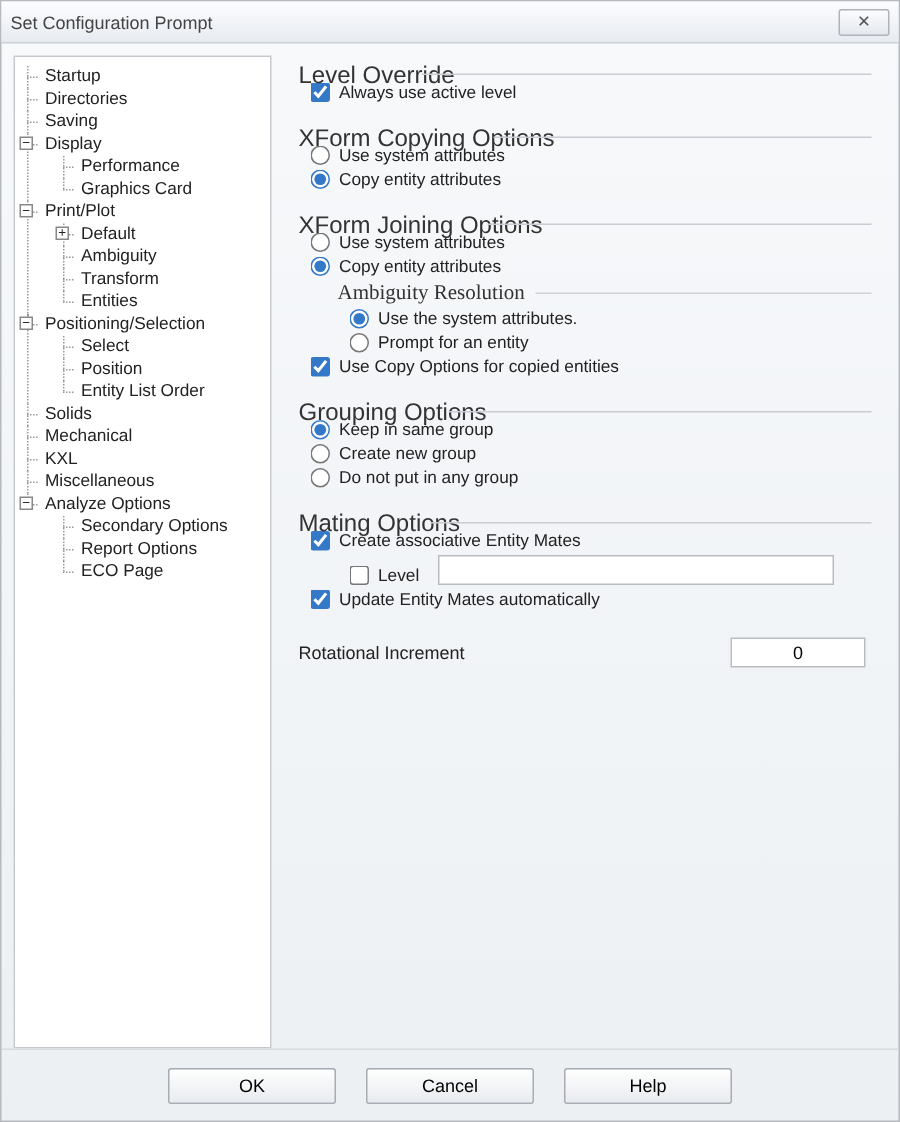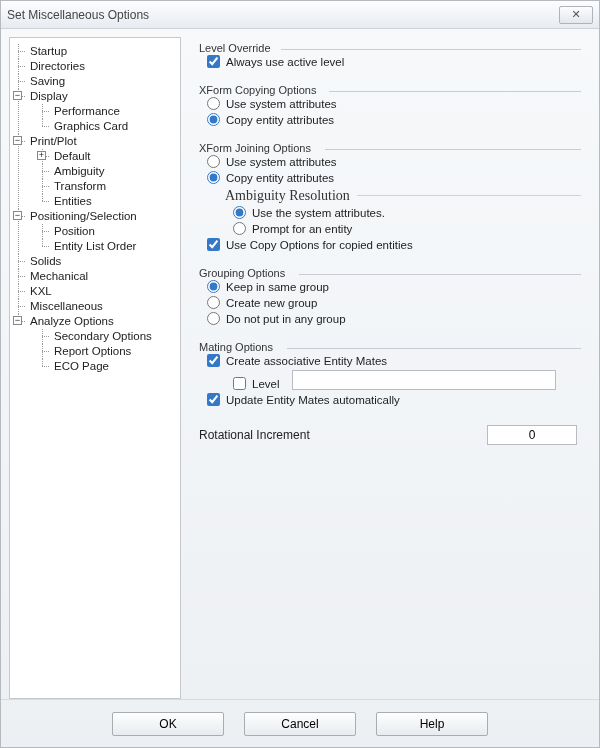--- a/index.html
+++ b/index.html
@@ -93,21 +93,21 @@
     overflow: hidden;
   }
   .group {
     position: relative;
     margin: 4px 0 8px 0;
     padding: 10px 8px 6px 8px;
   }
   .group > .legend {
     position: absolute;
     top: -1px; left: 4px;
-    font-size: 11px;
+    font-size: 16px;
     background: transparent;
     color: #333;
     padding-right: 6px;
   }
   .group > .rule {
     position: absolute;
     top: 6px;
     right: 0;
     height: 1px;
     background: #c9ccd2;
@@ -168,21 +168,21 @@
     border-radius: 2px;
     font-size: 12px;
     cursor: default;
   }
 </style>
 </head>
 <body>
 
 <div class="window">
   <div class="titlebar">
-    <span class="title">Set Miscellaneous Options</span>
+    <span class="title">Set Configuration Prompt</span>
     <div class="close-btn">
       <span>✕</span>
     </div>
   </div>
 
   <div class="body">
     <div class="tree-pane tree">
       <ul id="tree-root">
           <li><span class="label">Startup</span></li>
           <li><span class="label">Directories</span></li>
@@ -191,20 +191,21 @@
               <li><span class="label">Performance</span></li>
               <li><span class="label">Graphics Card</span></li>
             </ul></li>
           <li><span class="expander">−</span><span class="label">Print/Plot</span><ul>
               <li><span class="expander">+</span><span class="label">Default</span></li>
               <li><span class="label">Ambiguity</span></li>
               <li><span class="label">Transform</span></li>
               <li><span class="label">Entities</span></li>
             </ul></li>
           <li><span class="expander">−</span><span class="label">Positioning/Selection</span><ul>
+              <li><span class="label">Select</span></li>
               <li><span class="label">Position</span></li>
               <li><span class="label">Entity List Order</span></li>
             </ul></li>
           <li><span class="label">Solids</span></li>
           <li><span class="label">Mechanical</span></li>
           <li><span class="label">KXL</span></li>
           <li><span class="label">Miscellaneous</span></li>
           <li><span class="expander">−</span><span class="label">Analyze Options</span><ul>
               <li><span class="label">Secondary Options</span></li>
               <li><span class="label">Report Options</span></li>

